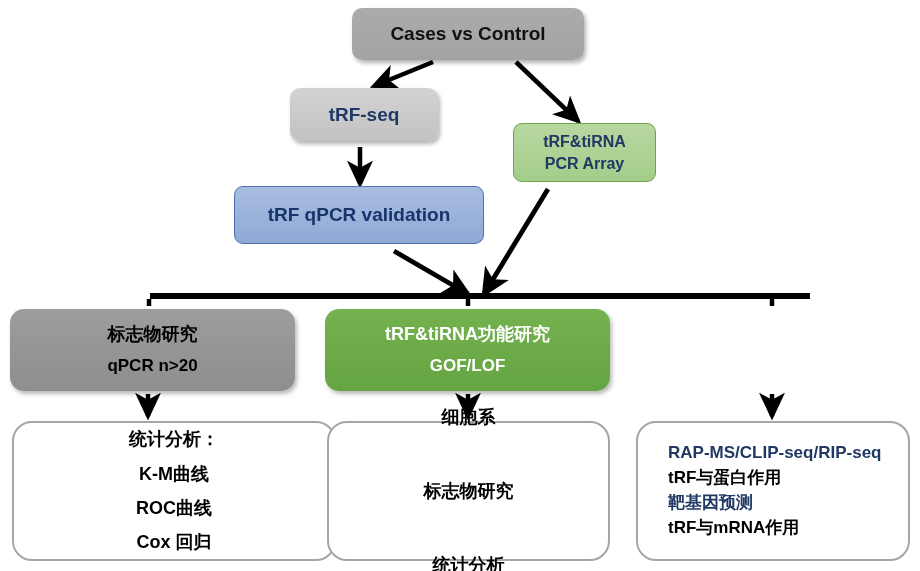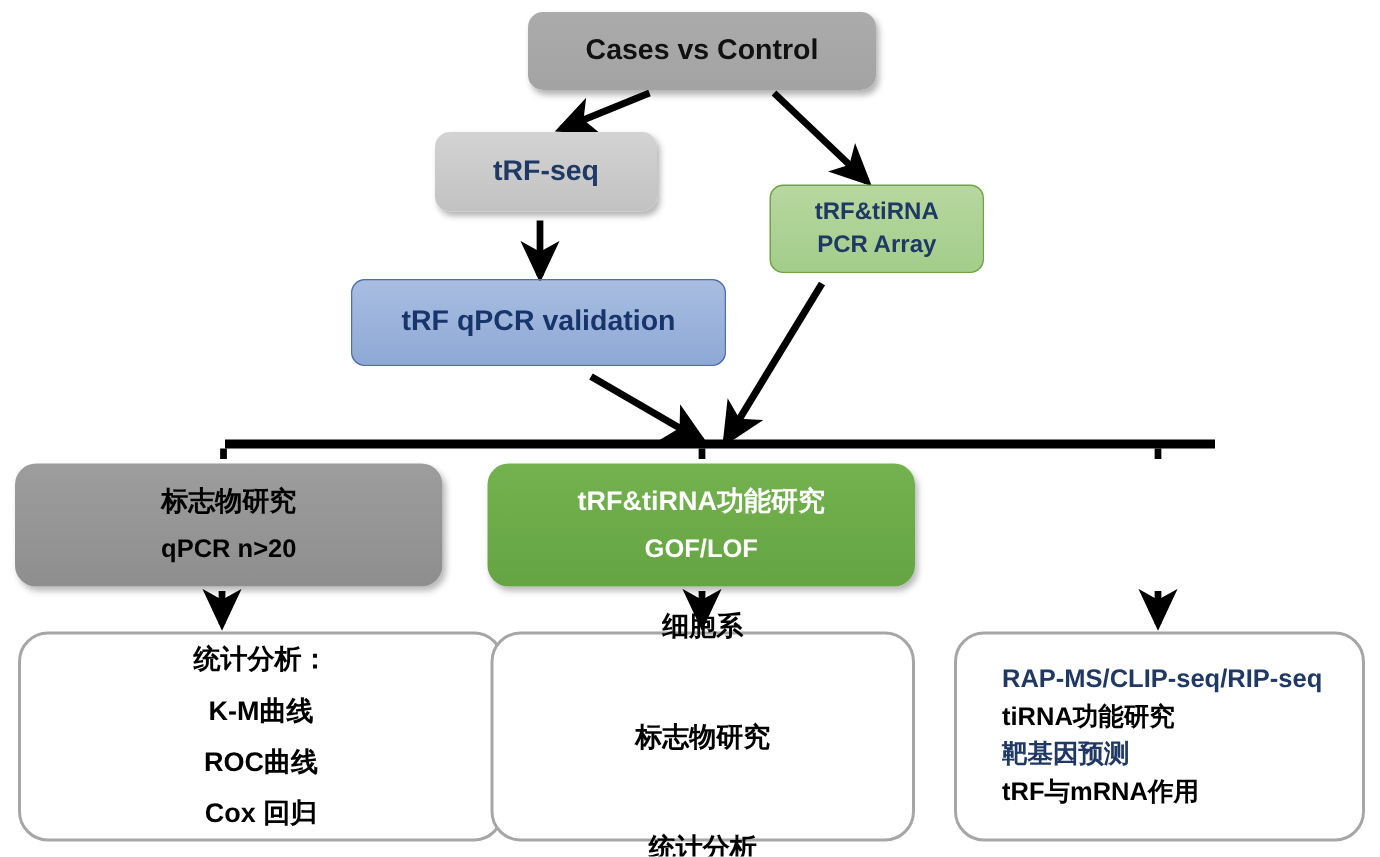--- a/index.html
+++ b/index.html
@@ -213,18 +213,18 @@
   </div>
 
   <div class="node n-detail n-d2">
     <span class="d-row">细胞系</span>
     <span class="d-row">标志物研究</span>
     <span class="d-row">统计分析</span>
   </div>
 
   <div class="node n-detail n-d3">
     <span class="d-row blue-text">RAP-MS/CLIP-seq/RIP-seq</span>
-    <span class="d-row black-text">tiRNA功能研究</span>
+    <span class="d-row black-text">tRF与蛋白作用</span>
     <span class="d-row blue-text">靶基因预测</span>
     <span class="d-row black-text">tRF与mRNA作用</span>
   </div>
 
 </div>
 
 </body></html>

